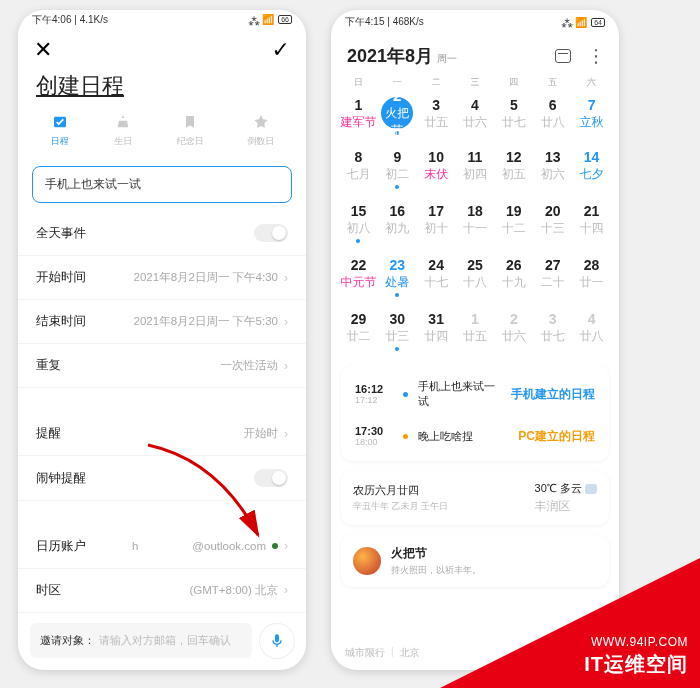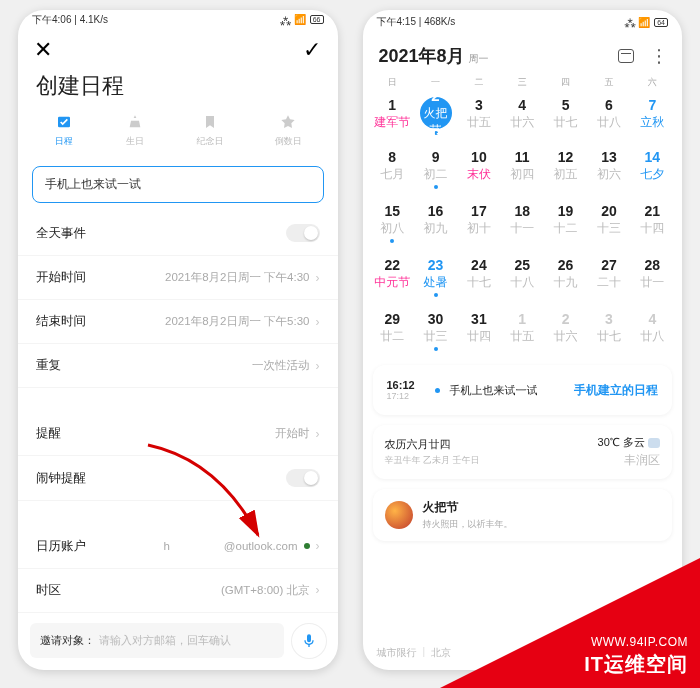--- a/index.html
+++ b/index.html
@@ -1,27 +1,27 @@
 <!DOCTYPE html>
 <html><head>
 <meta charset="utf-8">
 <style>
   * { box-sizing: border-box; margin: 0; padding: 0; }
   body { font-family: -apple-system, "PingFang SC", "Microsoft YaHei", sans-serif; background: #f0f0f0; width: 700px; height: 688px; position: relative; }
   .stage { display: flex; gap: 25px; padding: 10px 18px; }
-  .phone { width: 320px; height: 660px; background: #fff; border-radius: 26px; box-shadow: 0 2px 10px rgba(0,0,0,.15); overflow: hidden; display: flex; flex-direction: column; position: relative; }
+  .phone { width: 288px; height: 660px; background: #fff; border-radius: 26px; box-shadow: 0 2px 10px rgba(0,0,0,.15); overflow: hidden; display: flex; flex-direction: column; position: relative; }
   .status-bar { height: 24px; display: flex; justify-content: space-between; align-items: center; padding: 0 14px; font-size: 10px; color: #333; }
   .status-right { display: flex; gap: 4px; align-items: center; }
   .sig { font-size: 10px; letter-spacing: -1px; }
   .batt { border: 1px solid #333; border-radius: 2px; font-size: 7px; padding: 0 2px; }
   
   .hdr1 { display: flex; justify-content: space-between; align-items: center; padding: 8px 16px 4px; font-size: 20px; }
   .close-x { font-size: 22px; font-weight: 300; }
   .check { font-size: 22px; }
-  .title1 { font-size: 22px; font-weight: 400; padding: 4px 18px 12px; color: #222; }
+  .title1 { font-size: 22px; font-weight: 400; padding: 4px 18px 12px; color: #222; text-decoration: underline; }
   .tabs { display: flex; justify-content: space-around; padding: 0 10px 10px; }
   .tab { display: flex; flex-direction: column; align-items: center; gap: 4px; font-size: 9px; color: #bbb; }
   .tab.active { color: #2196f3; }
   .tab-ic { width: 20px; height: 18px; display: flex; align-items: center; justify-content: center; }
   .tab.active .tab-ic svg { fill: #2196f3; }
   .subject-wrap { padding: 8px 14px; }
   .subject { border: 1.5px solid #2196f3; border-radius: 8px; padding: 9px 12px; font-size: 12px; color: #333; }
   .row { display: flex; justify-content: space-between; align-items: center; padding: 13px 18px; font-size: 12.5px; color: #222; border-bottom: .5px solid #f4f4f4; }
   .row:last-child { border-bottom: none; }
   .row .val { color: #aaa; font-size: 11.5px; display: flex; align-items: center; gap: 6px; }
@@ -64,21 +64,21 @@
   .ev-time .t1 { font-weight: 600; color: #222; }
   .ev-time .t2 { font-size: 9px; color: #bbb; }
   .ev-dot { width: 5px; height: 5px; border-radius: 50%; }
   .ev-title { flex: 1; color: #222; }
   .ev-note { font-weight: 600; font-size: 12px; }
   .note-blue { color: #2196f3; }
   .note-orange { color: #f59e0b; }
   .weather-card { margin: 10px 10px 0; background: #fff; border-radius: 12px; padding: 10px 12px; display: flex; justify-content: space-between; align-items: center; font-size: 11px; box-shadow: 0 1px 4px rgba(0,0,0,.06); }
   .weather-left .l1 { color: #222; font-weight: 500; }
   .weather-left .l2 { color: #bbb; font-size: 9px; margin-top: 2px; }
-  .weather-right { text-align: right; color: #222; font-size: 11px; }
+  .weather-right { text-align: left; color: #222; font-size: 11px; }
   .weather-right .loc { color: #bbb; font-size: 12px; margin-top: 2px; }
   .wic { display: inline-block; width: 12px; height: 10px; background: #cde; border-radius: 3px; vertical-align: middle; margin-left: 3px; }
   .fest-card { margin: 10px 10px 0; background: #fff; border-radius: 12px; padding: 10px 12px; display: flex; align-items: center; gap: 10px; box-shadow: 0 1px 4px rgba(0,0,0,.06); }
   .fest-img { width: 28px; height: 28px; border-radius: 50%; background: radial-gradient(circle at 35% 35%, #ffb347, #c0392b); }
   .fest-txt .t { font-size: 12px; font-weight: 600; color: #222; }
   .fest-txt .s { font-size: 9px; color: #aaa; margin-top: 2px; }
   .footer2 { margin-top: auto; padding: 8px 14px 10px; font-size: 10px; color: #bbb; display: flex; gap: 6px; }
   .footer2 .sep { color: #ddd; }
   
   .tri { position: absolute; right: 0; bottom: 0; width: 0; height: 0; border-style: solid; border-width: 0 0 130px 260px; border-color: transparent transparent #e60012 transparent; }
@@ -405,20 +405,29 @@
     <div class="events-card" id="evcard">
         <div class="ev-row">
           <div class="ev-time">
             <span class="t1">16:12</span>
             <span class="t2">17:12</span>
           </div>
           <span class="ev-dot" style="background:#2196f3"></span>
           <span class="ev-title">手机上也来试一试</span>
           <span class="ev-note note-blue">手机建立的日程</span>
         </div>
+        <div class="ev-row">
+          <div class="ev-time">
+            <span class="t1">17:30</span>
+            <span class="t2">18:00</span>
+          </div>
+          <span class="ev-dot" style="background:#f59e0b"></span>
+          <span class="ev-title">晚上吃啥捏</span>
+          <span class="ev-note note-orange">PC建立的日程</span>
+        </div>
       </div>
 
     <div class="weather-card">
       <div class="weather-left">
         <div class="l1">农历六月廿四</div>
         <div class="l2">辛丑牛年 乙未月 壬午日</div>
       </div>
       <div class="weather-right">
         <div><span>30℃ 多云</span><span class="wic"></span></div>
         <div class="loc">丰润区</div>

